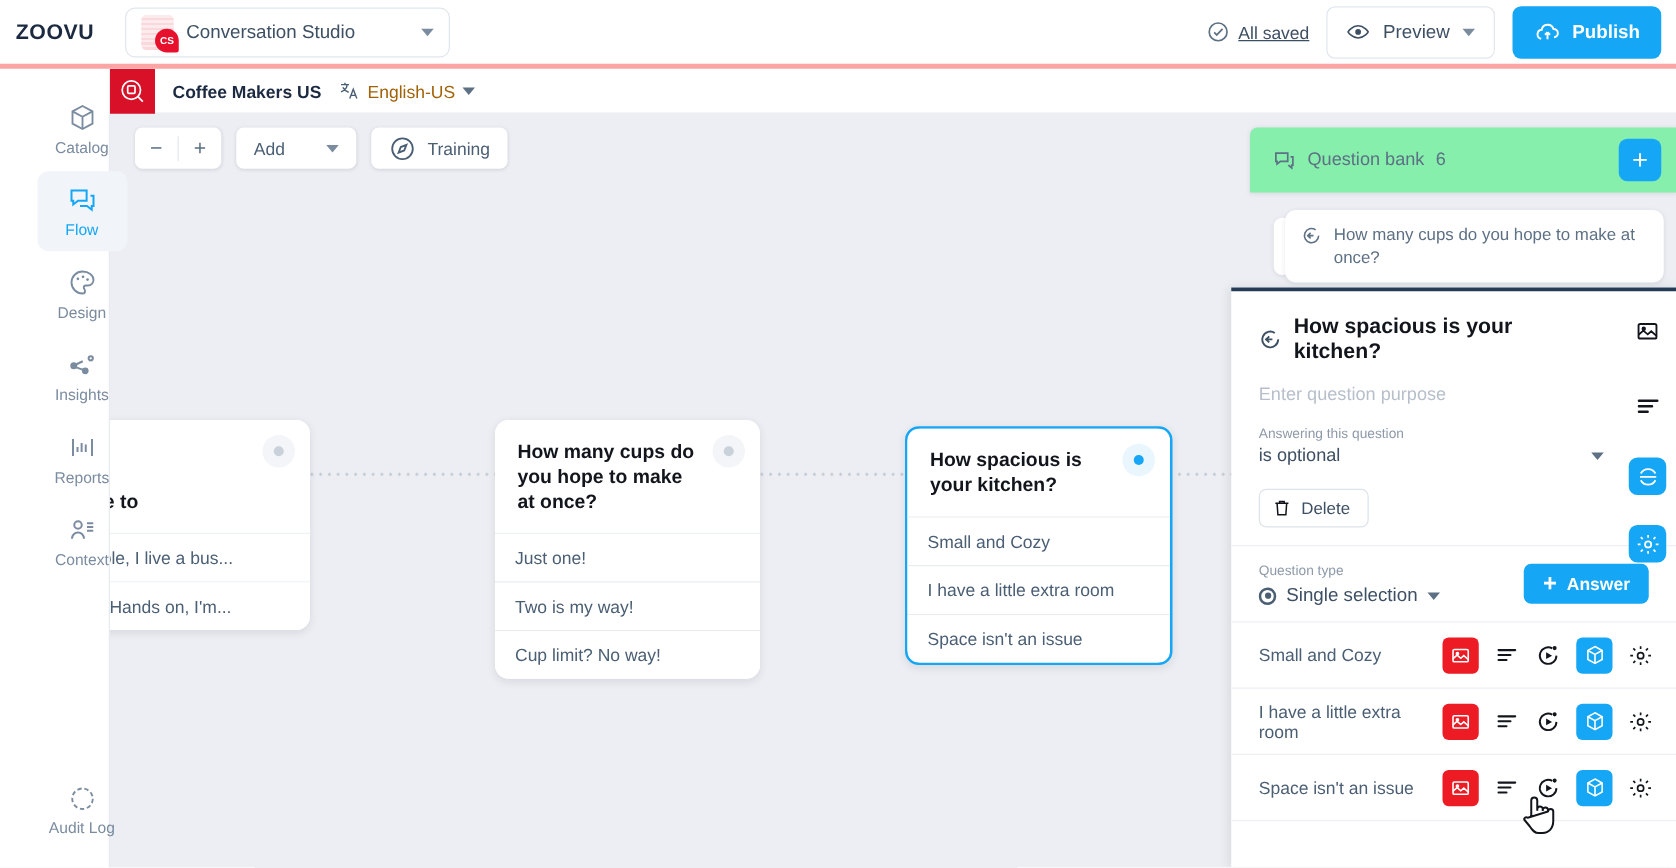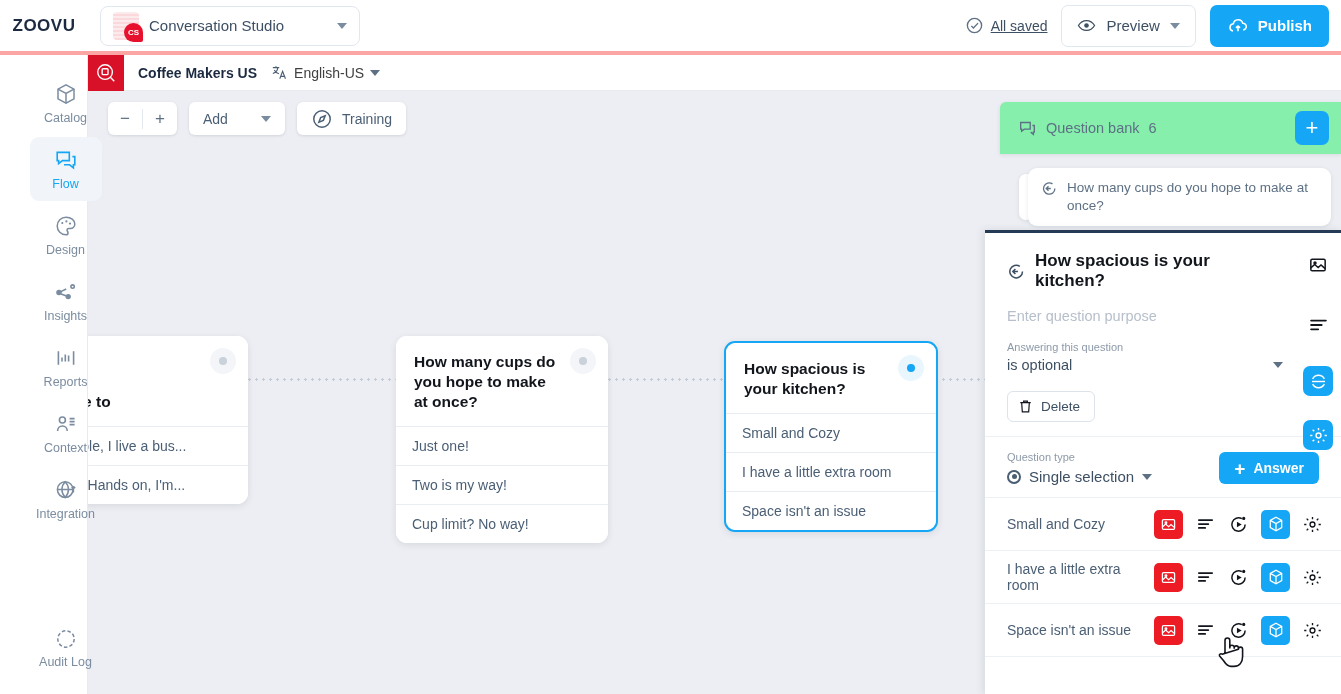--- a/index.html
+++ b/index.html
@@ -83,21 +83,21 @@
     position:absolute; left:88px; top:55px; width:1253px; height:36px;
     background:#fff; border-bottom:1px solid #e7ebf0;
     display:flex; align-items:center; z-index:25;
   }
   .proj-badge {
     width:36px; height:36px; background:#d81128; color:#fff;
     display:flex; align-items:center; justify-content:center; flex:0 0 36px;
   }
   .proj-name { margin-left:14px; font-size:14px; font-weight:bold; color:#1b2a41; }
   .lang { margin-left:14px; display:flex; align-items:center; gap:6px; cursor:pointer; }
-  .lang .txt { font-size:14px; color:#404040; }
+  .lang .txt { font-size:14px; color:#a16207; }
 
   
   .canvas {
     position:absolute; left:88px; top:91px; width:1253px; height:603px;
     background:#eceef3; overflow:hidden;
   }
   .toolbar { position:absolute; left:20px; top:11px; display:flex; gap:12px; z-index:6; }
   .zoomgrp {
     height:33px; background:#fff; border-radius:6px; display:flex; align-items:center;
     box-shadow:0 1px 3px rgba(25,40,60,.12);
@@ -171,21 +171,21 @@
   .d-toggle-row .lbl { font-size:14.5px; color:#4a5e74; }
   .delete-btn { margin-top:18px; width:88px; height:31px; border:1px solid #dde3ea; border-radius:6px;
                 display:flex; align-items:center; gap:7px; padding:0 9px; font-size:13.5px;
                 color:#3d4f63; cursor:pointer; background:#fff; }
 
   .side-icons { position:absolute; right:0; top:230px; width:46px; z-index:30;
                 display:flex; flex-direction:column; align-items:center; }
   .si { width:30px; height:30px; display:flex; align-items:center; justify-content:center; cursor:pointer; }
   .si.blue { background:#15a6f5; border-radius:7px; color:#fff; }
 
-  .qtype-row { padding:14px 22px 12px 22px; display:flex; align-items:center; border-bottom:1px solid #edf0f4; }
+  .qtype-row { padding:14px 22px 12px 22px; display:flex; align-items:flex-start; border-bottom:1px solid #edf0f4; }
   .qtype-lbl { font-size:11px; color:#8d9aa9; }
   .qtype-val { margin-top:5px; display:flex; align-items:center; gap:8px; font-size:15px; color:#3d4f63; cursor:pointer; }
   .radio { width:14px; height:14px; border-radius:50%; border:2px solid #4a5e74; position:relative; flex:0 0 14px;}
   .radio::after { content:""; position:absolute; inset:2.5px; border-radius:50%; background:#4a5e74; }
   .answer-btn { margin-left:auto; height:32px; border-radius:6px; background:#15a6f5; color:#fff;
                 display:flex; align-items:center; gap:8px; padding:0 15px; font-size:14px; font-weight:600; cursor:pointer; }
 
   .arow { height:53px; display:flex; align-items:center; padding:0 18px 0 22px;
           border-bottom:1px solid #edf0f4; }
   .arow .atxt { font-size:14px; color:#4a5e74; flex:1; }
@@ -286,28 +286,20 @@
 
     <div class="nav-item">
       <svg width="24" height="24" viewBox="0 0 24 24" fill="none" stroke="currentColor" stroke-width="1.6">
         <circle cx="8.4" cy="8" r="3"></circle>
           <path d="M3.6 19c0-3 2.2-5 4.8-5s4.8 2 4.8 5"></path>
         <path d="M15.6 6.6h5M15.6 9.6h5M15.6 12.6h5"></path>
       </svg>
       <span class="cap">Context</span>
     </div>
 
-    <div class="nav-item">
-      <svg width="24" height="24" viewBox="0 0 24 24" fill="none" stroke="currentColor" stroke-width="1.5">
-        <circle cx="11.2" cy="11.6" r="7.8"></circle>
-          <path d="M3.4 11.6h15.6M11.2 3.8c2.2 2.3 3.3 5 3.3 7.8s-1.1 5.5-3.3 7.8c-2.2-2.3-3.3-5-3.3-7.8s1.1-5.5 3.3-7.8z"></path>
-        <path d="M19.4 14.6V8.4m0 0l-1.8 1.8m1.8-1.8l1.8 1.8"></path>
-      </svg>
-      <span class="cap">Integration</span>
-    </div>
 
     <div class="nav-spacer"></div>
 
     <div class="nav-item bottom">
       <svg width="24" height="24" viewBox="0 0 24 24" fill="none" stroke="currentColor" stroke-width="1.5" stroke-dasharray="3.5 2.2">
         <circle cx="12" cy="12" r="8.2"></circle>
       </svg>
       <span class="cap" style="margin-top:-1px">Audit Log</span>
     </div>
   </div>

